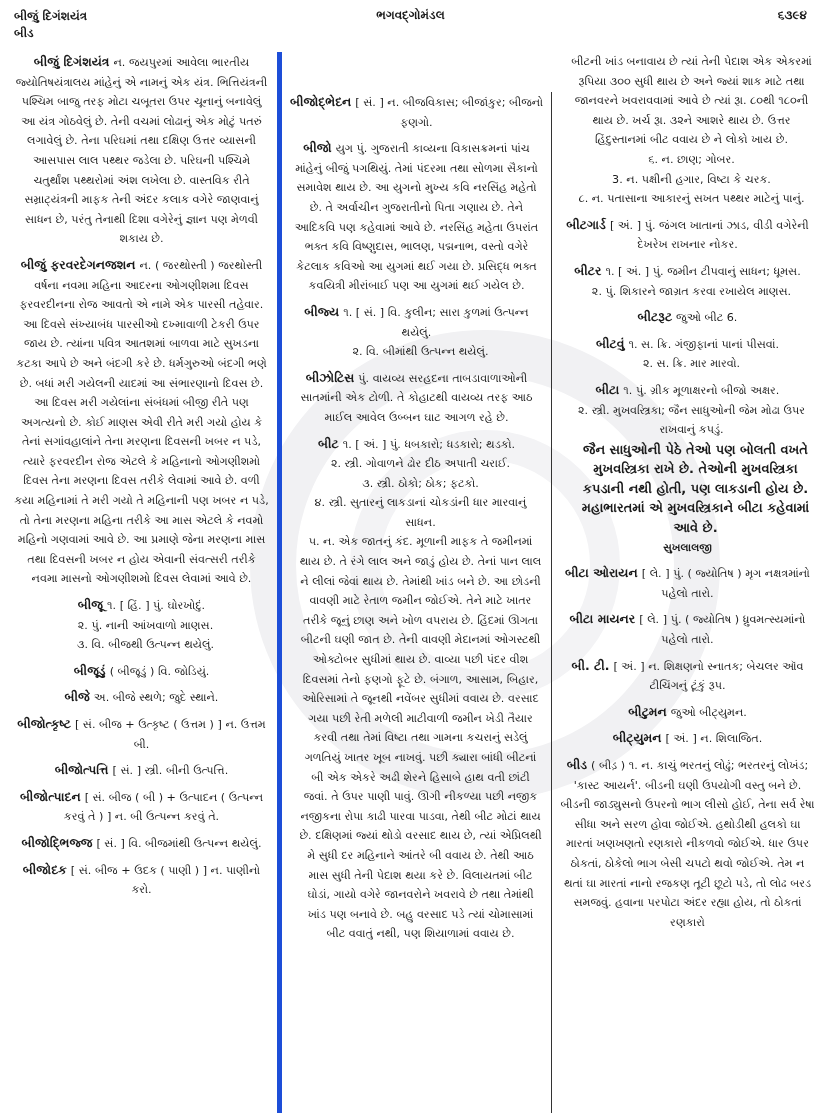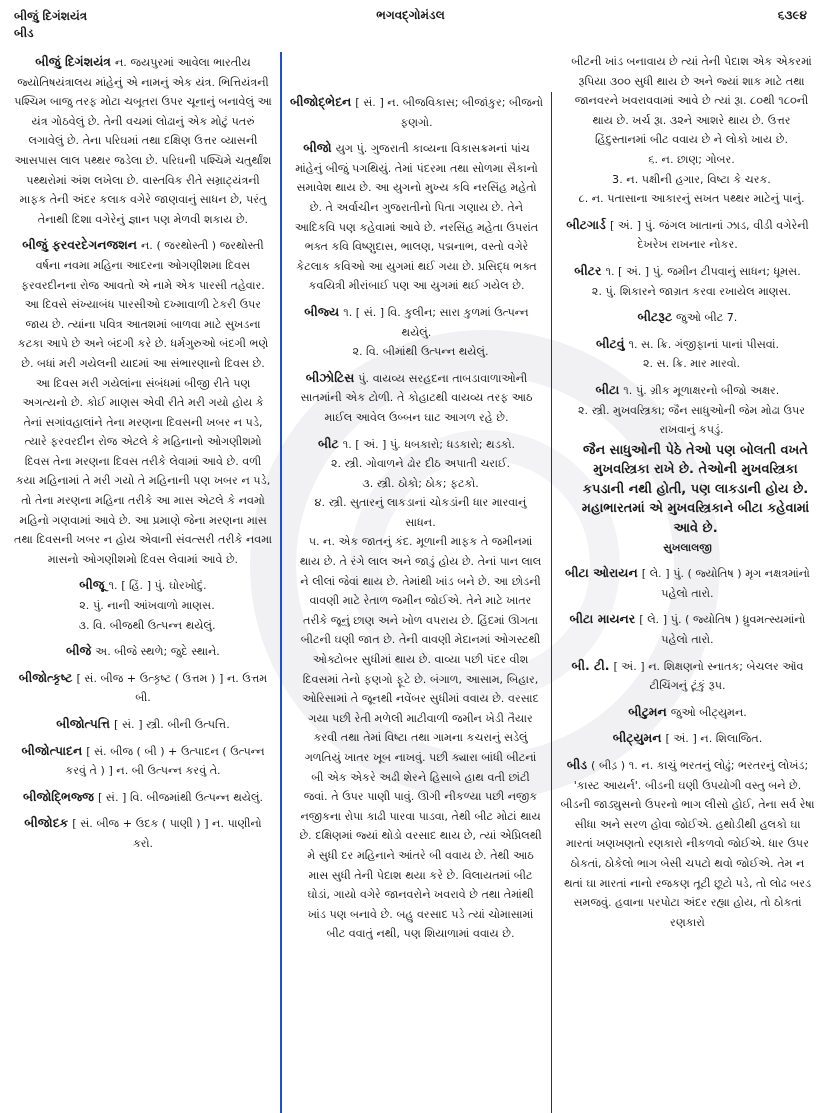--- a/index.html
+++ b/index.html
@@ -8,21 +8,21 @@
   .watermark { position:absolute; left:250px; top:330px; width:470px; height:470px;
                border-radius:50%; border:46px solid #f1f1f3; box-sizing:border-box; z-index:0; }
   .watermark2 { position:absolute; left:350px; top:430px; width:270px; height:270px;
                border-radius:50%; border:30px solid #f3f3f5; box-sizing:border-box; z-index:0; }
   .header { position:absolute; top:8px; left:14px; right:18px; height:40px; z-index:1; font-size:12px; }
   .header .left { position:absolute; left:0; top:0; line-height:17px; font-weight:bold; }
   .header .center { position:absolute; left:0; right:0; top:0; text-align:center; font-weight:bold; }
   .header .right { position:absolute; right:0; top:0; font-weight:bold;margin-left:36px; }
   .columns { position:absolute; top:52px; left:14px; right:10px; bottom:0; display:flex; z-index:1; }
   .col { box-sizing:border-box; padding:0 8px; font-size:11.2px; line-height:19.6px; text-align:justify; overflow:hidden; }
-  .col1 { width:268px; padding-left:0; border-right:2px solid #1d4ed8; }
+  .col1 { width:268px; padding-left:0; border-right:5px solid #1d4ed8; }
   .col2 { width:270px; border-right:1px solid #333;margin-top:40px; }
   .col3 { width:263px; padding-right:0; }
   .entry { margin:0 0 6px 0; }
   .entry p { margin:0;text-align:center; }
   .entry .cont { padding-left:8px; }
   .hw { font-weight:bold; font-size:12.4px; margin-right:4px; }
   .body { }
   .sub { padding-left:8px; margin:0; }
   .quote { padding-left:16px; font-weight:bold; font-size:13px; margin:2px 0 0 0; }
   .sig { text-align:right; font-weight:bold; font-size:10.6px; margin:0; }
@@ -47,20 +47,23 @@
       <div class="entry">
         <p><span class="hw">બીજું દિગંશયંત્ર</span><span class="body">ન. જયપુરમાં આવેલા ભારતીય જ્યોતિષયંત્રાલય માંહેનું એ નામનું એક યંત્ર. ભિત્તિયંત્રની પશ્ચિમ બાજુ તરફ મોટા ચબૂતરા ઉપર ચૂનાનું બનાવેલું આ યંત્ર ગોઠવેલું છે. તેની વચમાં લોઢાનું એક મોટું પતરું લગાવેલું છે. તેના પરિઘમાં તથા દક્ષિણ ઉત્તર વ્યાસની આસપાસ લાલ પથ્થર જડેલા છે. પરિઘની પશ્ચિમે ચતુર્થાંશ પથ્થરોમાં અંશ લખેલા છે. વાસ્તવિક રીતે સમ્રાટ્યંત્રની માફક તેની અંદર કલાક વગેરે જાણવાનું સાધન છે, પરંતુ તેનાથી દિશા વગેરેનું જ્ઞાન પણ મેળવી શકાય છે.</span></p>
       </div>
       <div class="entry">
         <p><span class="hw">બીજું ફરવરદેગનજશન</span><span class="body">ન. ( જરથોસ્તી ) જરથોસ્તી વર્ષના નવમા મહિના આદરના ઓગણીશમા દિવસ ફરવરદીનના રોજ આવતો એ નામે એક પારસી તહેવાર. આ દિવસે સંખ્યાબંધ પારસીઓ દખ્માવાળી ટેકરી ઉપર જાય છે. ત્યાંના પવિત્ર આતશમાં બાળવા માટે સુખડના કટકા આપે છે અને બંદગી કરે છે. ધર્મગુરુઓ બંદગી ભણે છે. બધાં મરી ગયેલની યાદમાં આ સંભારણાનો દિવસ છે. આ દિવસ મરી ગયેલાંના સંબંધમાં બીજી રીતે પણ અગત્યનો છે. કોઈ માણસ એવી રીતે મરી ગયો હોય કે તેનાં સગાંવહાલાંને તેના મરણના દિવસની ખબર ન પડે, ત્યારે ફરવરદીન રોજ એટલે કે મહિનાનો ઓગણીશમો દિવસ તેના મરણના દિવસ તરીકે લેવામાં આવે છે. વળી કયા મહિનામાં તે મરી ગયો તે મહિનાની પણ ખબર ન પડે, તો તેના મરણના મહિના તરીકે આ માસ એટલે કે નવમો મહિનો ગણવામાં આવે છે. આ પ્રમાણે જેના મરણના માસ તથા દિવસની ખબર ન હોય એવાની સંવત્સરી તરીકે નવમા માસનો ઓગણીશમો દિવસ લેવામાં આવે છે.</span></p>
       </div>
       <div class="entry">
         <p><span class="hw">બીજૂ</span><span class="body">૧. [ હિં. ] પું. ઘોરખોદું.</span></p>
         <p class="sub">૨. પું. નાની આંખવાળો માણસ.</p>
         <p class="sub">૩. વિ. બીજથી ઉત્પન્ન થયેલું.</p>
+      </div>
+      <div class="entry">
+        <p><span class="hw">બીજૂડું</span><span class="body">( બીજૂડું ) વિ. જોડિયું.</span></p>
       </div>
       <div class="entry">
         <p><span class="hw">બીજે</span><span class="body">અ. બીજે સ્થળે; જુદે સ્થાને.</span></p>
       </div>
       <div class="entry">
         <p><span class="hw">બીજોત્કૃષ્ટ</span><span class="body">[ સં. બીજ + ઉત્કૃષ્ટ ( ઉત્તમ ) ] ન. ઉત્તમ બી.</span></p>
       </div>
       <div class="entry">
         <p><span class="hw">બીજોત્પત્તિ</span><span class="body">[ સં. ] સ્ત્રી. બીની ઉત્પત્તિ.</span></p>
       </div>
@@ -104,21 +107,21 @@
         <p class="sub">૮. ન. પતાસાના આકારનું સખત પથ્થર માટેનું પાનું.</p>
       </div>
       <div class="entry">
         <p><span class="hw">બીટગાર્ડ</span><span class="body">[ અં. ] પું. જંગલ ખાતાનાં ઝાડ, વીડી વગેરેની દેખરેખ રાખનાર નોકર.</span></p>
       </div>
       <div class="entry">
         <p><span class="hw">બીટર</span><span class="body">૧. [ અં. ] પું. જમીન ટીપવાનું સાધન; ધૂમસ.</span></p>
         <p class="sub">૨. પું. શિકારને જાગ્રત કરવા રખાયેલ માણસ.</p>
       </div>
       <div class="entry">
-        <p><span class="hw">બીટરૂટ</span><span class="body">જુઓ બીટ 7.</span></p>
+        <p><span class="hw">બીટરૂટ</span><span class="body">જુઓ બીટ 6.</span></p>
       </div>
       <div class="entry">
         <p><span class="hw">બીટવું</span><span class="body">૧. સ. ક્રિ. ગંજીફાનાં પાનાં પીસવાં.</span></p>
         <p class="sub">૨. સ. ક્રિ. માર મારવો.</p>
       </div>
       <div class="entry">
         <p><span class="hw">બીટા</span><span class="body">૧. પું. ગ્રીક મૂળાક્ષરનો બીજો અક્ષર.</span></p>
         <p class="sub">૨. સ્ત્રી. મુખવસ્ત્રિકા; જૈન સાધુઓની જેમ મોઢા ઉપર રાખવાનું કપડું.</p>
         <p class="quote">જૈન સાધુઓની પેઠે તેઓ પણ બોલતી વખતે મુખવસ્ત્રિકા રાખે છે. તેઓની મુખવસ્ત્રિકા કપડાની નથી હોતી, પણ લાકડાની હોય છે. મહાભારતમાં એ મુખવસ્ત્રિકાને બીટા કહેવામાં આવે છે.</p>
         <p class="sig">સુખલાલજી</p>

